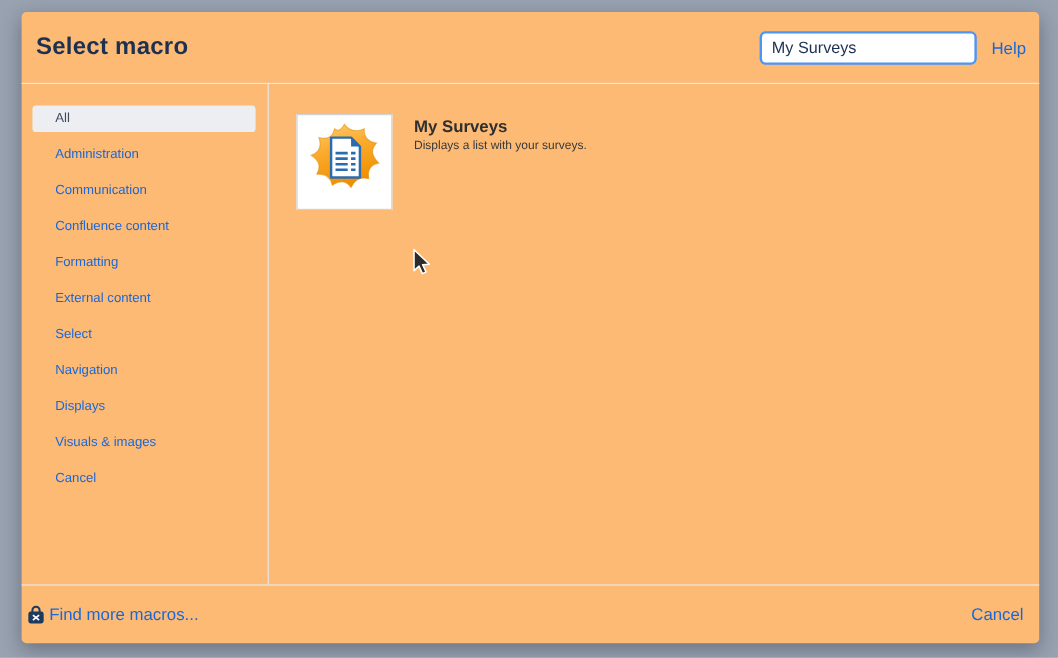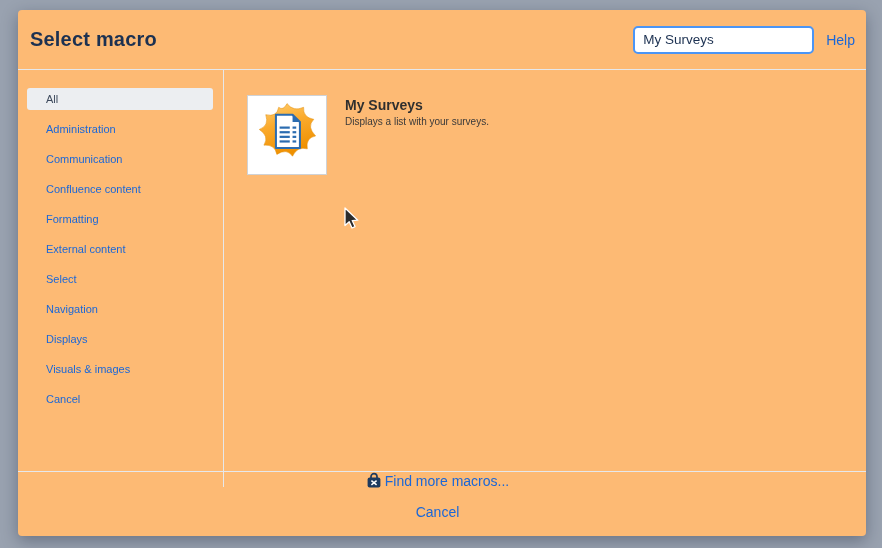--- a/index.html
+++ b/index.html
@@ -96,29 +96,28 @@
     margin-bottom: 3px;
   }
   .macro-desc {
     font-size: 10px;
     color: #3a3a3a;
     text-align: right;
   }
   
   .dialog-footer {
     position: absolute;
-    left: 0; bottom: 16px;
+    left: 0; bottom: 0;
     width: 100%;
     height: 49px;
     border-top: 1px solid #e6e8eb;
     display: flex;
     align-items: center;
     justify-content: space-between;
     padding: 0 13px 0 4px;
-    flex-direction: column;
   }
   .find-more-link {
     display: flex;
     align-items: center;
     font-size: 14px;
   }
   .find-more-link svg { margin-right: 3px; }
   .cancel-link { font-size: 14px; }
   
   .cursor {

